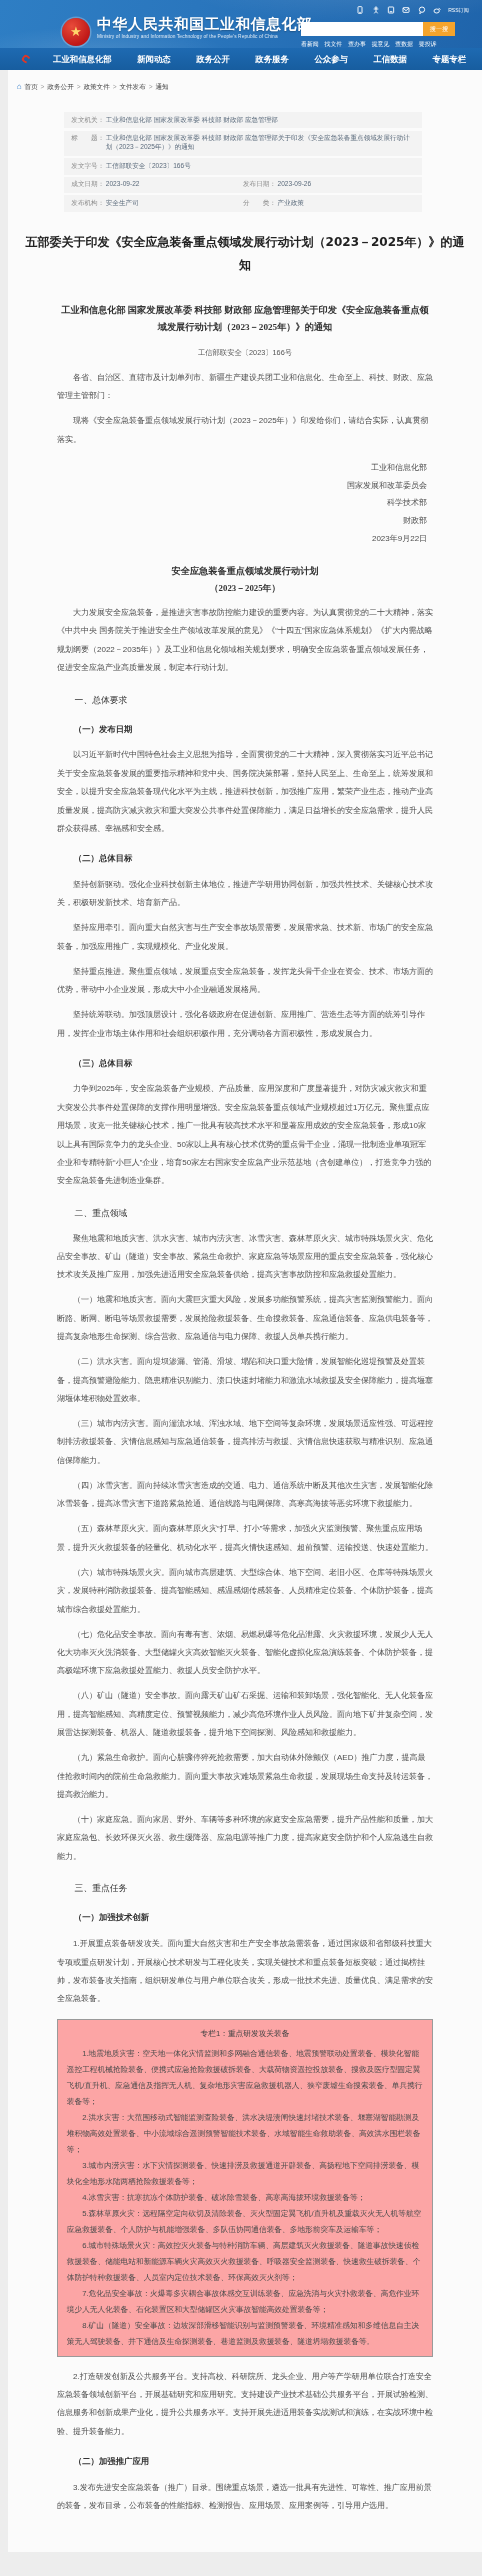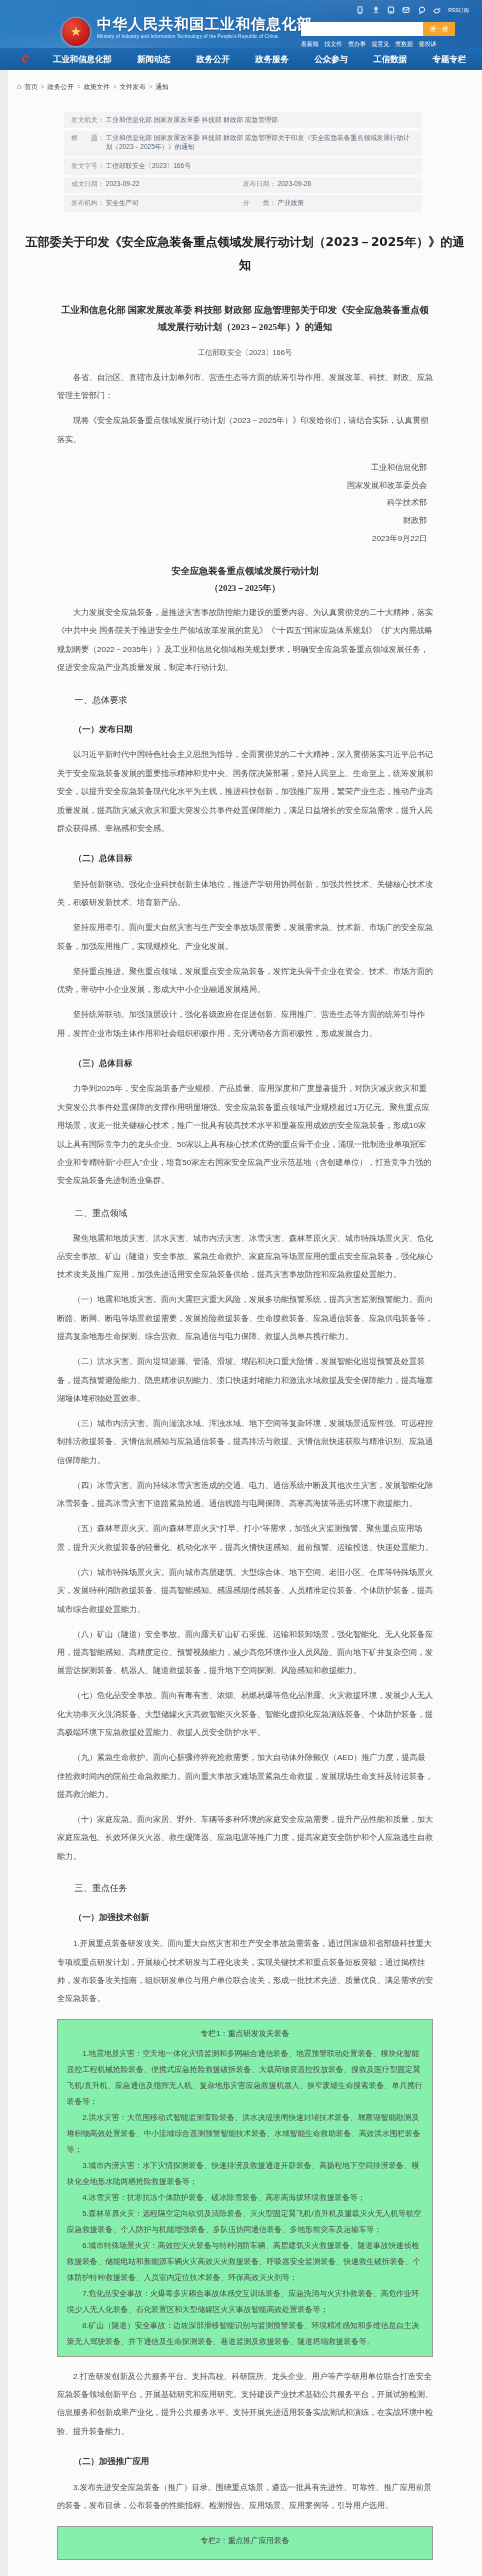--- a/index.html
+++ b/index.html
@@ -79,21 +79,21 @@
   .att-title{ margin-top:16px; text-align:center; font-size:9.2px; font-weight:bold; color:#333;
     font-family:"Liberation Serif","DejaVu Serif",serif; line-height:17px; }
   .att-subtitle{ text-align:center; font-size:8.8px; font-weight:bold; color:#333;
     font-family:"Liberation Serif","DejaVu Serif",serif; line-height:17px; }
 
   .blocks h2.sec{ font-size:8.8px; font-weight:normal; color:#333; text-indent:2em; margin:13.2px 0 7.3px; }
   .blocks h3.sub{ font-size:8.4px; font-weight:bold; color:#333; text-indent:2em; margin:11.7px 0 7.3px;
     font-family:"Liberation Serif","DejaVu Serif",serif; }
   .blocks p.para{ text-indent:2em; margin:6.6px 0; }
 
-  .column-box{ border:0.7px solid #9a9a9a; margin:10.3px 0; padding:5.1px 8.8px 6.6px; background:#86efac; }
+  .column-box{ border:0.7px solid #9a9a9a; margin:10.3px 0; padding:5.1px 8.8px 6.6px; background:#fca5a5; }
   .column-box-title{ text-align:center; font-size:7.7px; color:#444; margin-bottom:2.2px; }
   .column-box-item{ font-size:7.7px; line-height:16px; color:#4d4d4d; text-indent:2em; }
 </style>
 </head>
 <body>
 
 <div class="banner">
   <div class="banner-inner">
     <div class="top-icons">
       <span class="top-icon">
@@ -272,21 +272,21 @@
       </div>
     </div>
 
   <h1 class="page-title">五部委关于印发《安全应急装备重点领域发展行动计划（2023－2025年）》的通知</h1>
 
   <div class="article">
     <div class="doc-title">工业和信息化部 国家发展改革委 科技部 财政部 应急管理部关于印发《安全应急装备重点领域发展行动计划（2023－2025年）》的通知</div>
     <div class="doc-number">工信部联安全〔2023〕166号</div>
 
     <div class="body-text">
-      <p class="para salutation">各省、自治区、直辖市及计划单列市、营造生态等方面的统筹引导作用、发展改革、科技、财政、应急管理主管部门：</p>
+      <p class="para salutation">各省、自治区、直辖市及计划单列市、新疆生产建设兵团工业和信息化、生命至上、科技、财政、应急管理主管部门：</p>
       <p class="para">现将《安全应急装备重点领域发展行动计划（2023－2025年）》印发给你们，请结合实际，认真贯彻落实。</p>
 
       <div class="signatures">
 
           <div class="sign-line">工业和信息化部</div>
 
           <div class="sign-line">国家发展和改革委员会</div>
 
           <div class="sign-line">科学技术部</div>
 
@@ -332,23 +332,23 @@
           <p class="para">（二）洪水灾害。面向堤坝渗漏、管涌、滑坡、塌陷和决口重大险情，发展智能化巡堤预警及处置装备，提高预警避险能力、隐患精准识别能力、溃口快速封堵能力和激流水域救援及安全保障能力，提高堰塞湖堰体堆积物处置效率。</p>
 
           <p class="para">（三）城市内涝灾害。面向湍流水域、浑浊水域、地下空间等复杂环境，发展场景适应性强、可远程控制排涝救援装备、灾情信息感知与应急通信装备，提高排涝与救援、灾情信息快速获取与精准识别、应急通信保障能力。</p>
 
           <p class="para">（四）冰雪灾害。面向持续冰雪灾害造成的交通、电力、通信系统中断及其他次生灾害，发展智能化除冰雪装备，提高冰雪灾害下道路紧急抢通、通信线路与电网保障、高寒高海拔等恶劣环境下救援能力。</p>
 
           <p class="para">（五）森林草原火灾。面向森林草原火灾“打早、打小”等需求，加强火灾监测预警、聚焦重点应用场景，提升灭火救援装备的轻量化、机动化水平，提高火情快速感知、超前预警、运输投送、快速处置能力。</p>
 
           <p class="para">（六）城市特殊场景火灾。面向城市高层建筑、大型综合体、地下空间、老旧小区、仓库等特殊场景火灾，发展特种消防救援装备、提高智能感知、感温感烟传感装备、人员精准定位装备、个体防护装备，提高城市综合救援处置能力。</p>
 
+          <p class="para">（七）危化品安全事故。面向有毒有害、浓烟、易燃易爆等危化品泄露、火灾救援环境，发展少人无人化大功率灭火洗消装备、大型储罐火灾高效智能灭火装备、智能化虚拟化应急演练装备、个体防护装备，提高极端环境下应急救援处置能力、救援人员安全防护水平。</p>
+
           <p class="para">（八）矿山（隧道）安全事故。面向露天矿山矿石采掘、运输和装卸场景，强化智能化、无人化装备应用，提高智能感知、高精度定位、预警视频能力，减少高危环境作业人员风险。面向地下矿井复杂空间，发展雷达探测装备、机器人、隧道救援装备，提升地下空间探测、风险感知和救援能力。</p>
-
-          <p class="para">（七）危化品安全事故。面向有毒有害、浓烟、易燃易爆等危化品泄露、火灾救援环境，发展少人无人化大功率灭火洗消装备、大型储罐火灾高效智能灭火装备、智能化虚拟化应急演练装备、个体防护装备，提高极端环境下应急救援处置能力、救援人员安全防护水平。</p>
 
           <p class="para">（九）紧急生命救护。面向心脏骤停猝死抢救需要，加大自动体外除颤仪（AED）推广力度，提高最佳抢救时间内的院前生命急救能力。面向重大事故灾难场景紧急生命救援，发展现场生命支持及转运装备，提高救治能力。</p>
 
           <p class="para">（十）家庭应急。面向家居、野外、车辆等多种环境的家庭安全应急需要，提升产品性能和质量，加大家庭应急包、长效环保灭火器、救生缓降器、应急电源等推广力度，提高家庭安全防护和个人应急逃生自救能力。</p>
 
           <h2 class="sec">三、重点任务</h2>
 
           <h3 class="sub">（一）加强技术创新</h3>
 
           <p class="para">1.开展重点装备研发攻关。面向重大自然灾害和生产安全事故急需装备，通过国家级和省部级科技重大专项或重点研发计划，开展核心技术研发与工程化攻关，实现关键技术和重点装备短板突破；通过揭榜挂帅，发布装备攻关指南，组织研发单位与用户单位联合攻关，形成一批技术先进、质量优良、满足需求的安全应急装备。</p>
@@ -374,22 +374,18 @@
                 <p class="column-box-item">8.矿山（隧道）安全事故：边坡深部滑移智能识别与监测预警装备、环境精准感知和多维信息自主决策无人驾驶装备、井下通信及生命探测装备、巷道监测及救援装备、隧道坍塌救援装备等。</p>
               </div>
           </div>
 
           <p class="para">2.打造研发创新及公共服务平台。支持高校、科研院所、龙头企业、用户等产学研用单位联合打造安全应急装备领域创新平台，开展基础研究和应用研究。支持建设产业技术基础公共服务平台，开展试验检测、信息服务和创新成果产业化，提升公共服务水平。支持开展先进适用装备实战测试和演练，在实战环境中检验、提升装备能力。</p>
 
           <h3 class="sub">（二）加强推广应用</h3>
 
           <p class="para">3.发布先进安全应急装备（推广）目录。围绕重点场景，遴选一批具有先进性、可靠性、推广应用前景的装备，发布目录，公布装备的性能指标、检测报告、应用场景、应用案例等，引导用户选用。</p>
 
-          <div class="column-box">
-            <div class="column-box-title">专栏2：重点推广应用装备</div>
-
-          </div>
 
         </div>
     </div>
   </div>
 </div>
 
 
 </body></html>

